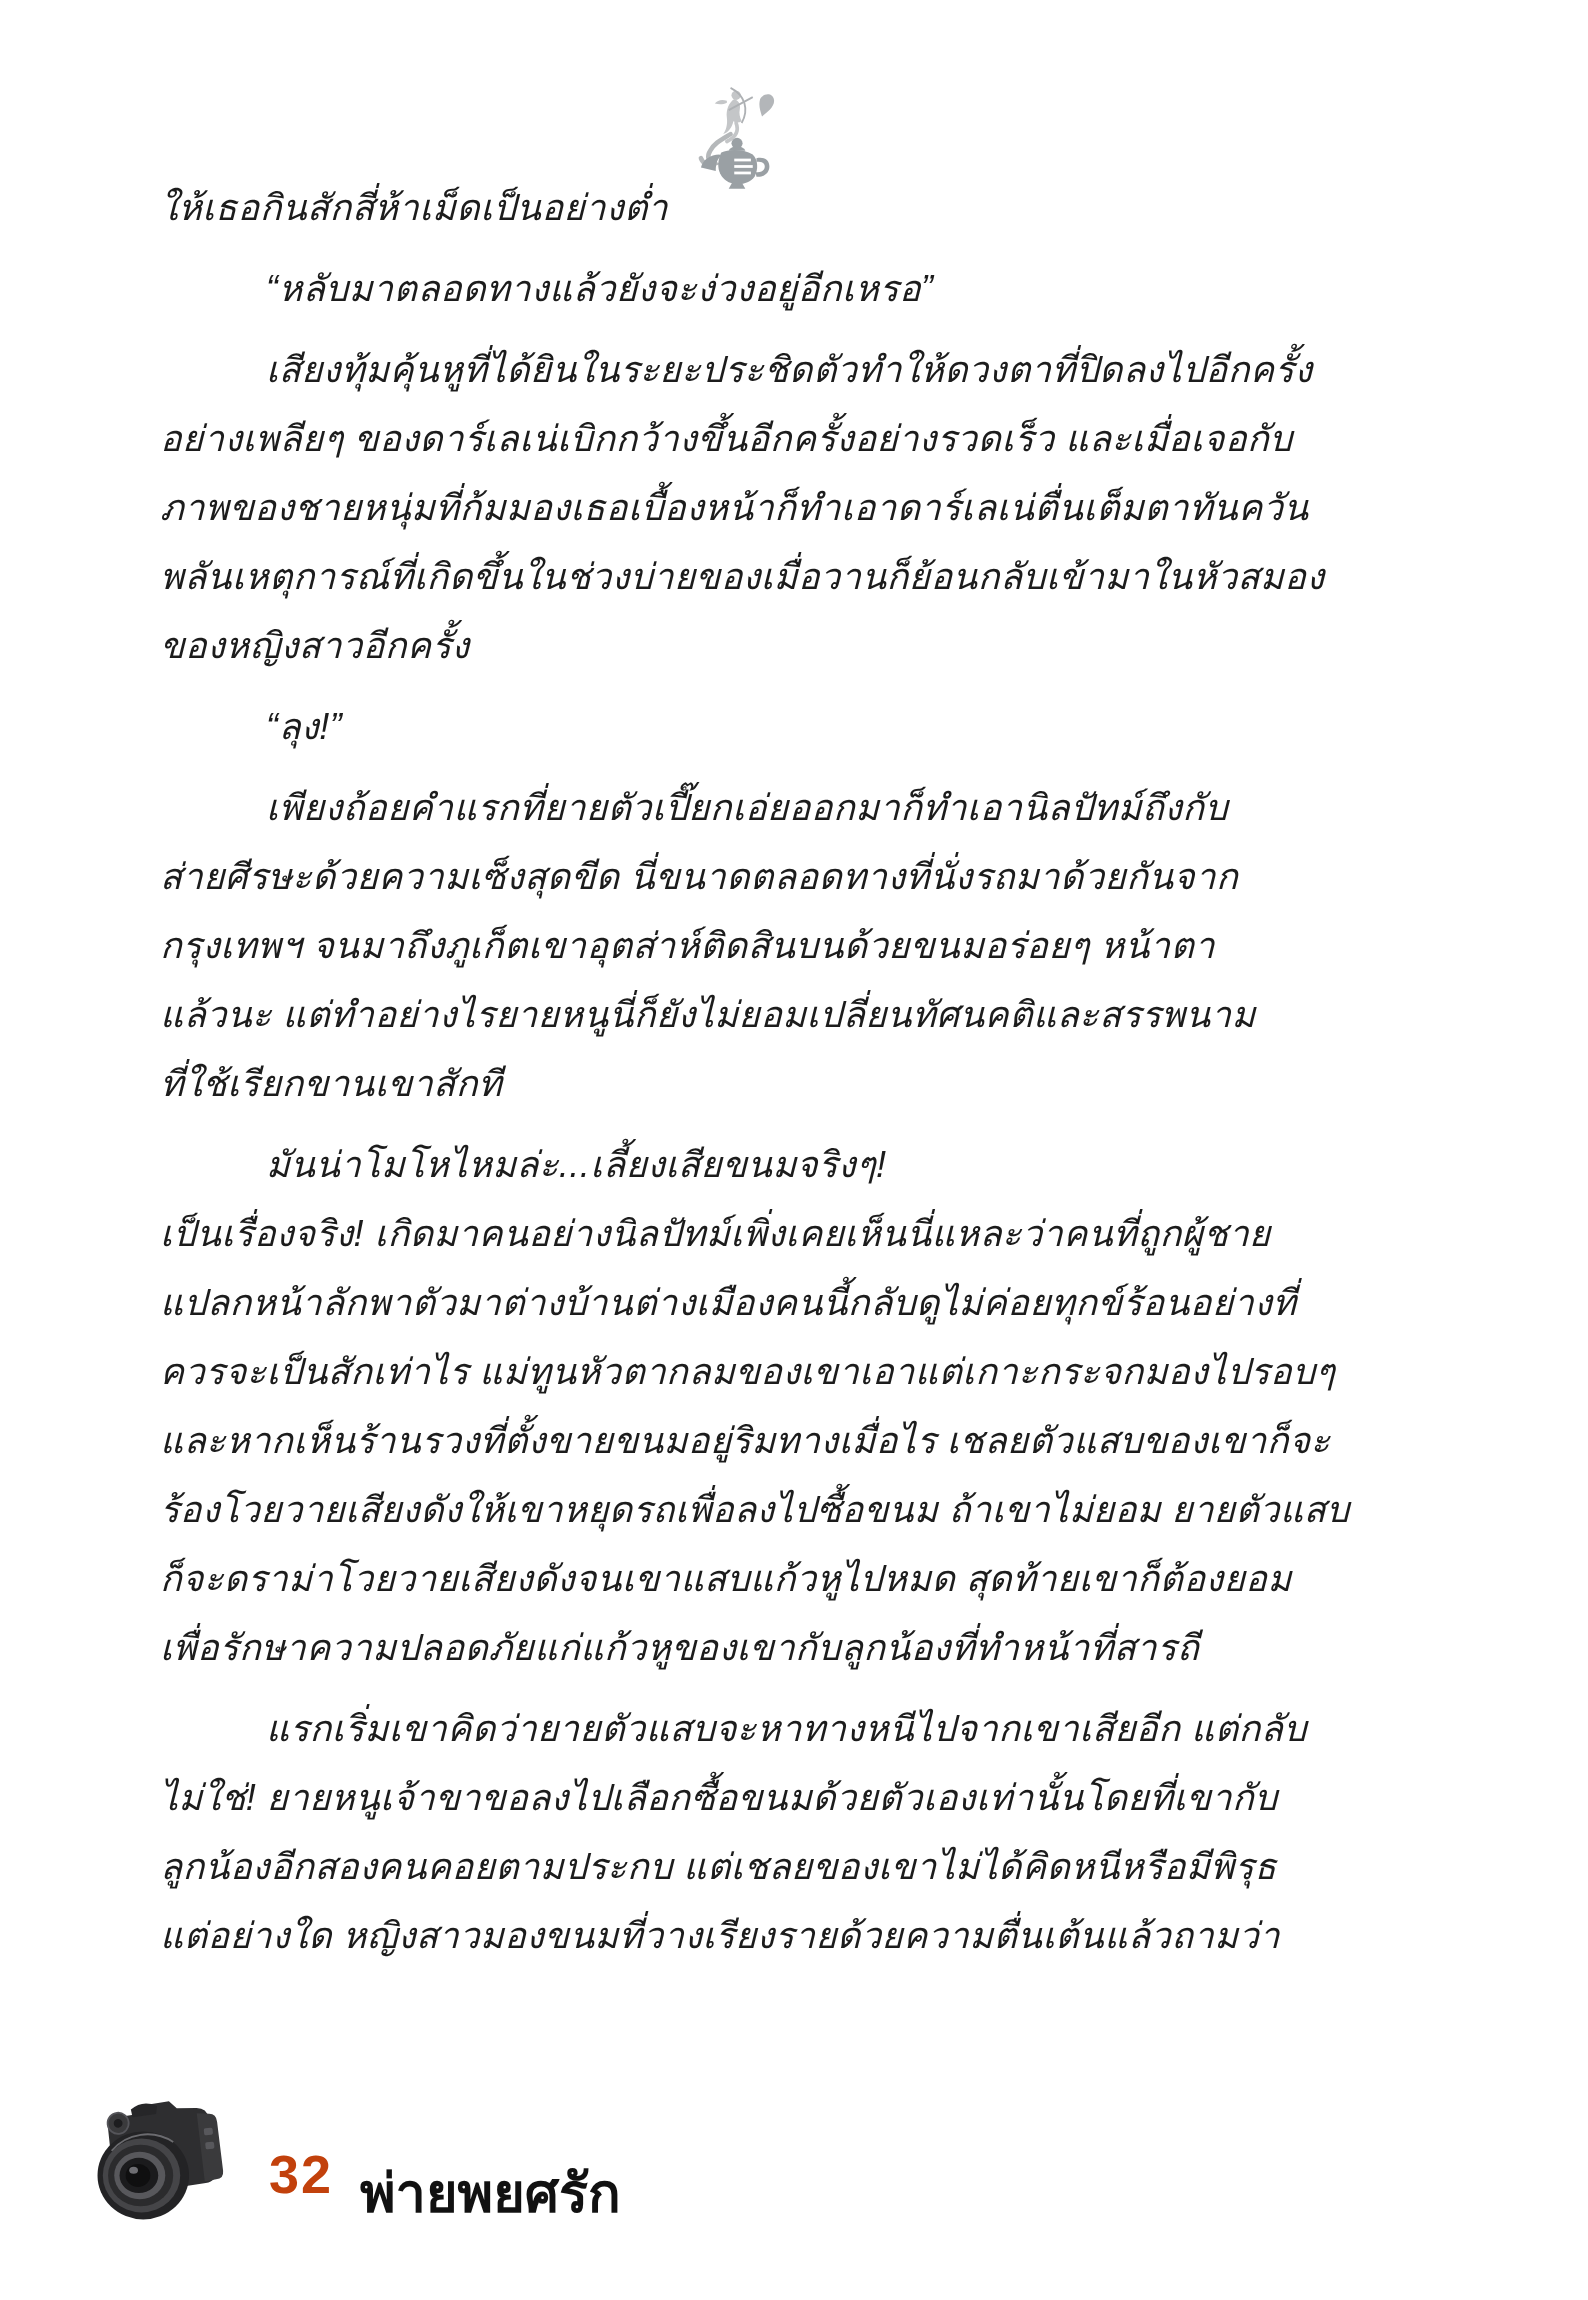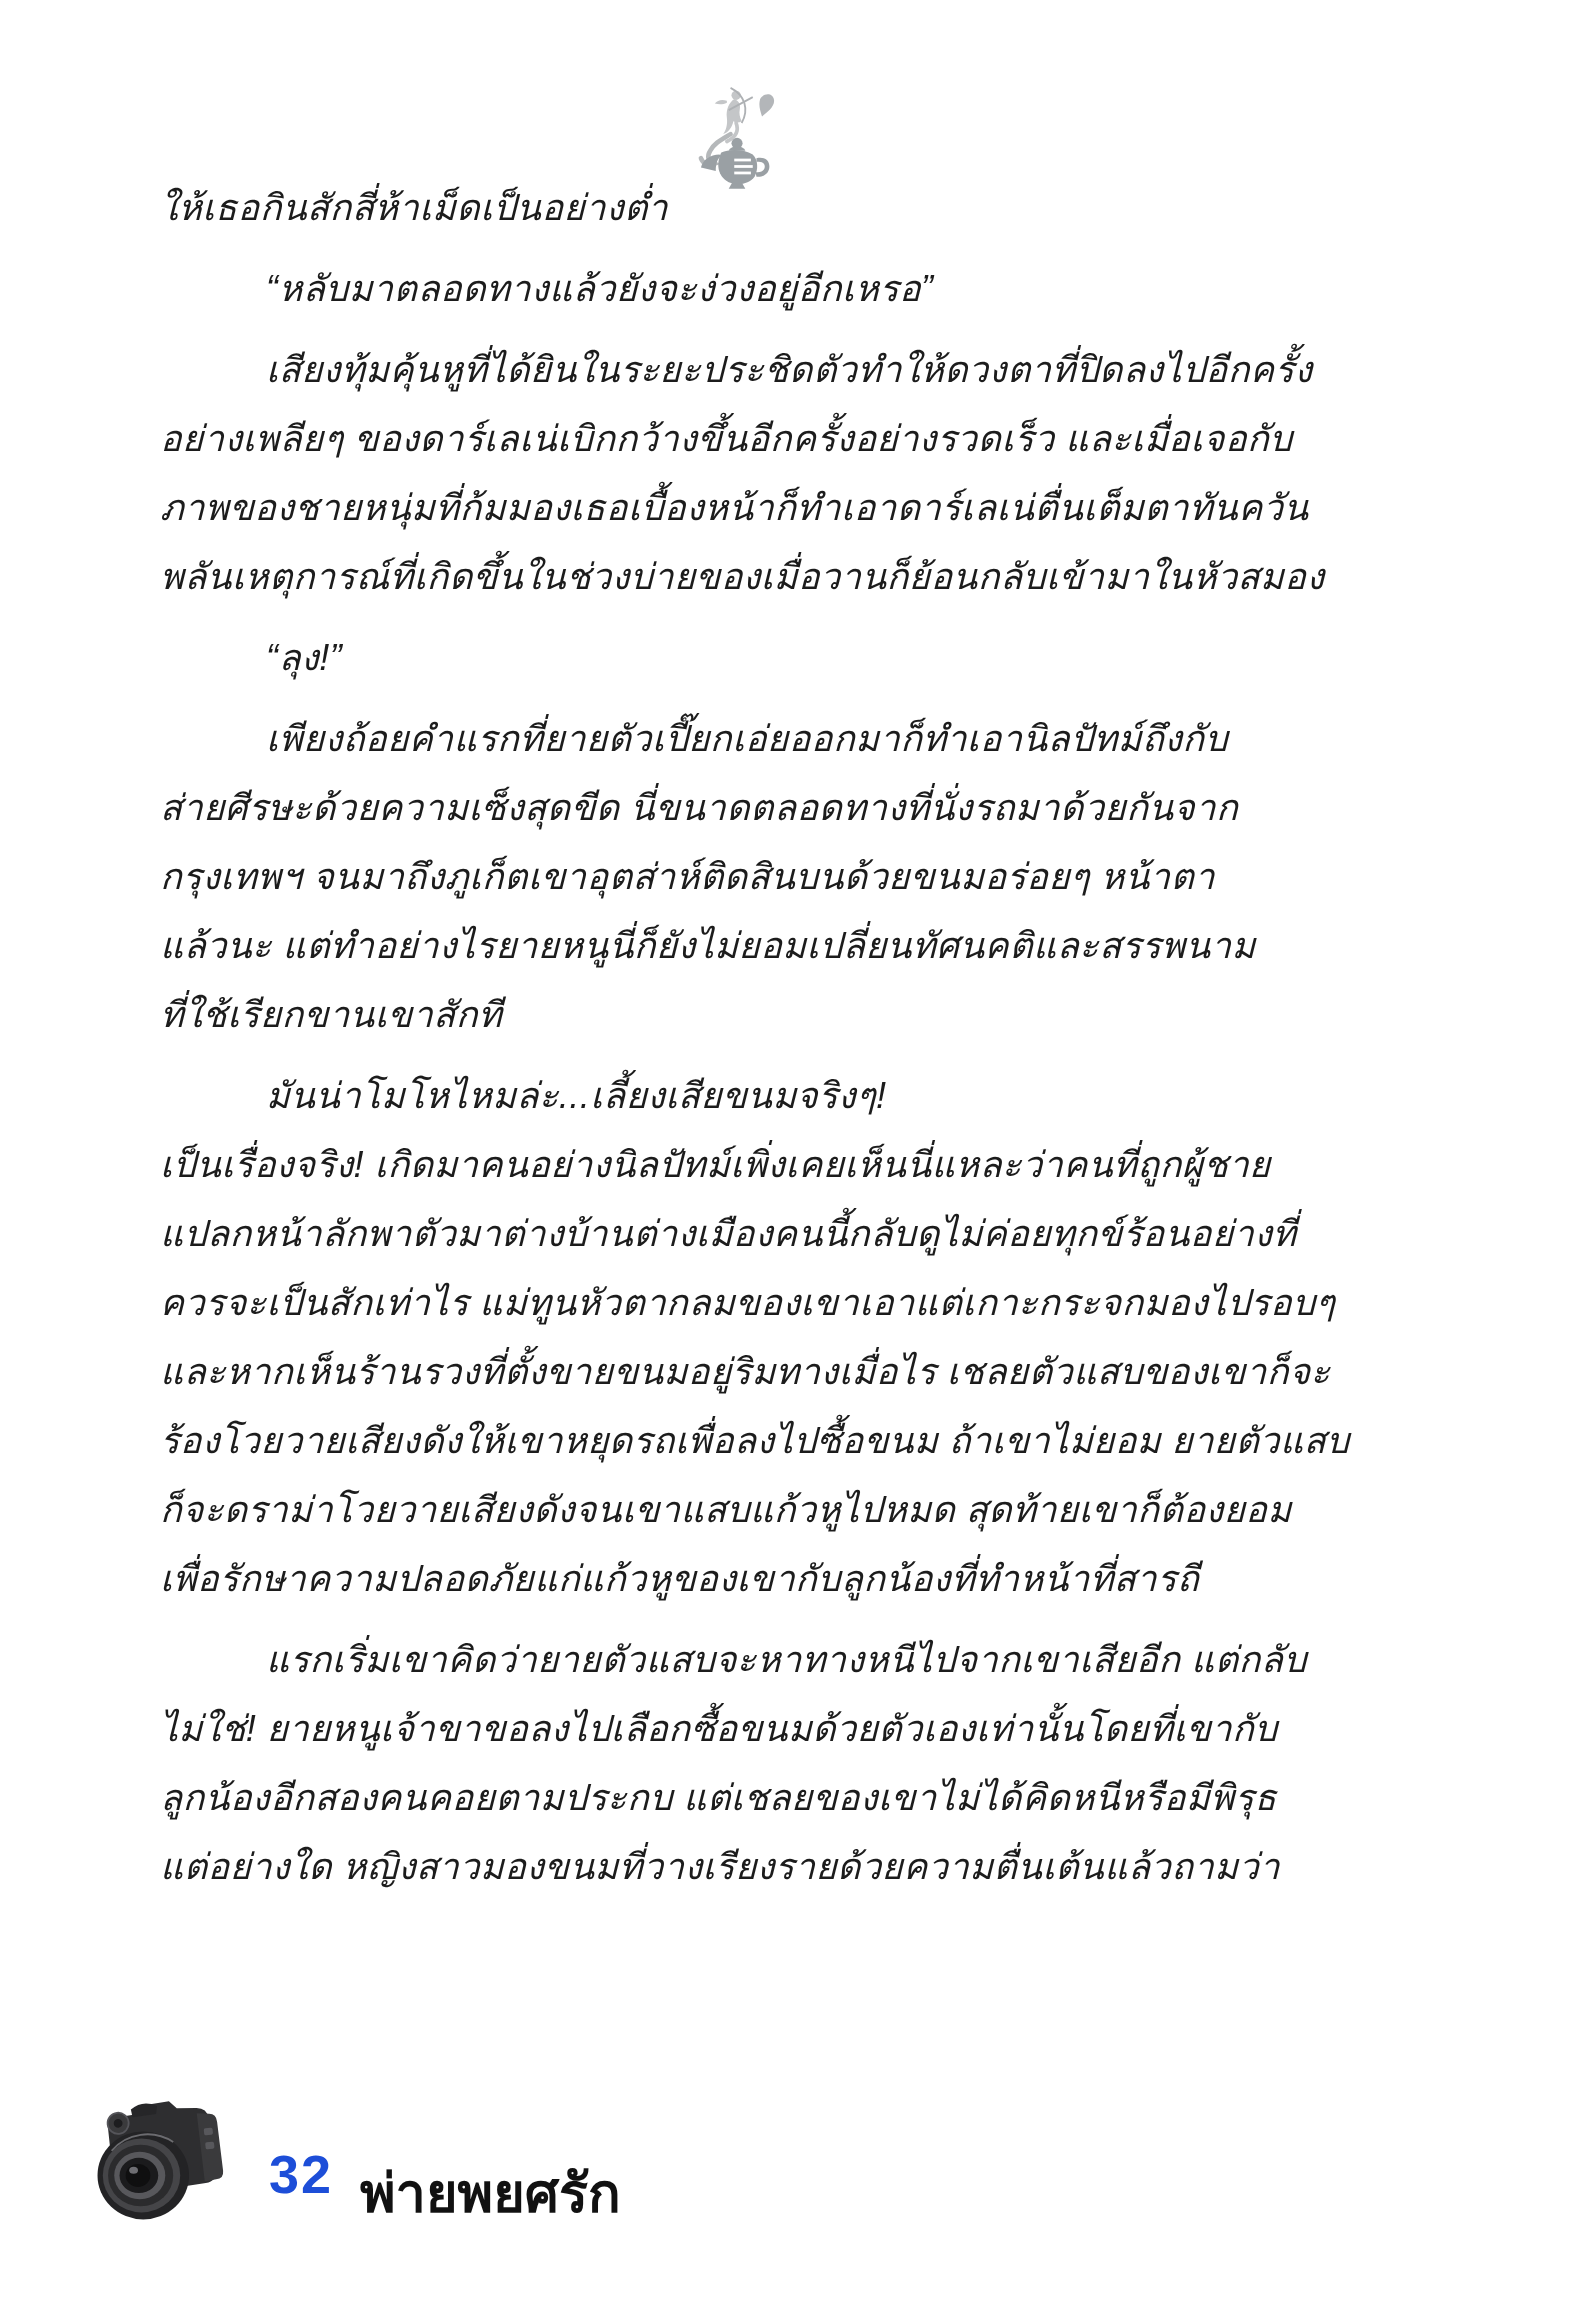--- a/index.html
+++ b/index.html
@@ -30,21 +30,21 @@
     white-space:nowrap;
     letter-spacing:0.5px;
     font-style:italic;
   }
   .line.indent{padding-left:106px;margin-top:12px;}
   
   .footer{position:absolute;left:0;top:2098px;width:1589px;height:202px;}
   .camera{position:absolute;left:85px;top:0px;width:150px;height:132px;}
   .page-number{
     position:absolute;left:269px;top:45px;
-    font-size:54px;font-weight:600;color:#1d4ed8;
+    font-size:54px;font-weight:600;color:#c2410c;
     letter-spacing:1.9px;
   }
   .book-title{
     position:absolute;left:360px;top:52px;
     font-size:54px;font-weight:700;color:#111;
   }
 </style>
 </head>
 <body>
 
@@ -91,20 +91,21 @@
     </svg>
   </div>
 
   <div class="textblock">
     <div class="line">ให้เธอกินสักสี่ห้าเม็ดเป็นอย่างต่ำ</div>
     <div class="line indent">“หลับมาตลอดทางแล้วยังจะง่วงอยู่อีกเหรอ”</div>
     <div class="line indent">เสียงทุ้มคุ้นหูที่ได้ยินในระยะประชิดตัวทำให้ดวงตาที่ปิดลงไปอีกครั้ง</div>
     <div class="line">อย่างเพลียๆ ของดาร์เลเน่เบิกกว้างขึ้นอีกครั้งอย่างรวดเร็ว และเมื่อเจอกับ</div>
     <div class="line">ภาพของชายหนุ่มที่ก้มมองเธอเบื้องหน้าก็ทำเอาดาร์เลเน่ตื่นเต็มตาทันควัน</div>
     <div class="line">พลันเหตุการณ์ที่เกิดขึ้นในช่วงบ่ายของเมื่อวานก็ย้อนกลับเข้ามาในหัวสมอง</div>
+    <div class="line">ของหญิงสาวอีกครั้ง</div>
     <div class="line indent">“ลุง!”</div>
     <div class="line indent">เพียงถ้อยคำแรกที่ยายตัวเปี๊ยกเอ่ยออกมาก็ทำเอานิลปัทม์ถึงกับ</div>
     <div class="line">ส่ายศีรษะด้วยความเซ็งสุดขีด นี่ขนาดตลอดทางที่นั่งรถมาด้วยกันจาก</div>
     <div class="line">กรุงเทพฯ จนมาถึงภูเก็ตเขาอุตส่าห์ติดสินบนด้วยขนมอร่อยๆ หน้าตา</div>
     <div class="line">แล้วนะ แต่ทำอย่างไรยายหนูนี่ก็ยังไม่ยอมเปลี่ยนทัศนคติและสรรพนาม</div>
     <div class="line">ที่ใช้เรียกขานเขาสักที</div>
     <div class="line indent">มันน่าโมโหไหมล่ะ...เลี้ยงเสียขนมจริงๆ!</div>
     <div class="line">เป็นเรื่องจริง! เกิดมาคนอย่างนิลปัทม์เพิ่งเคยเห็นนี่แหละว่าคนที่ถูกผู้ชาย</div>
     <div class="line">แปลกหน้าลักพาตัวมาต่างบ้านต่างเมืองคนนี้กลับดูไม่ค่อยทุกข์ร้อนอย่างที่</div>
     <div class="line">ควรจะเป็นสักเท่าไร แม่ทูนหัวตากลมของเขาเอาแต่เกาะกระจกมองไปรอบๆ</div>

